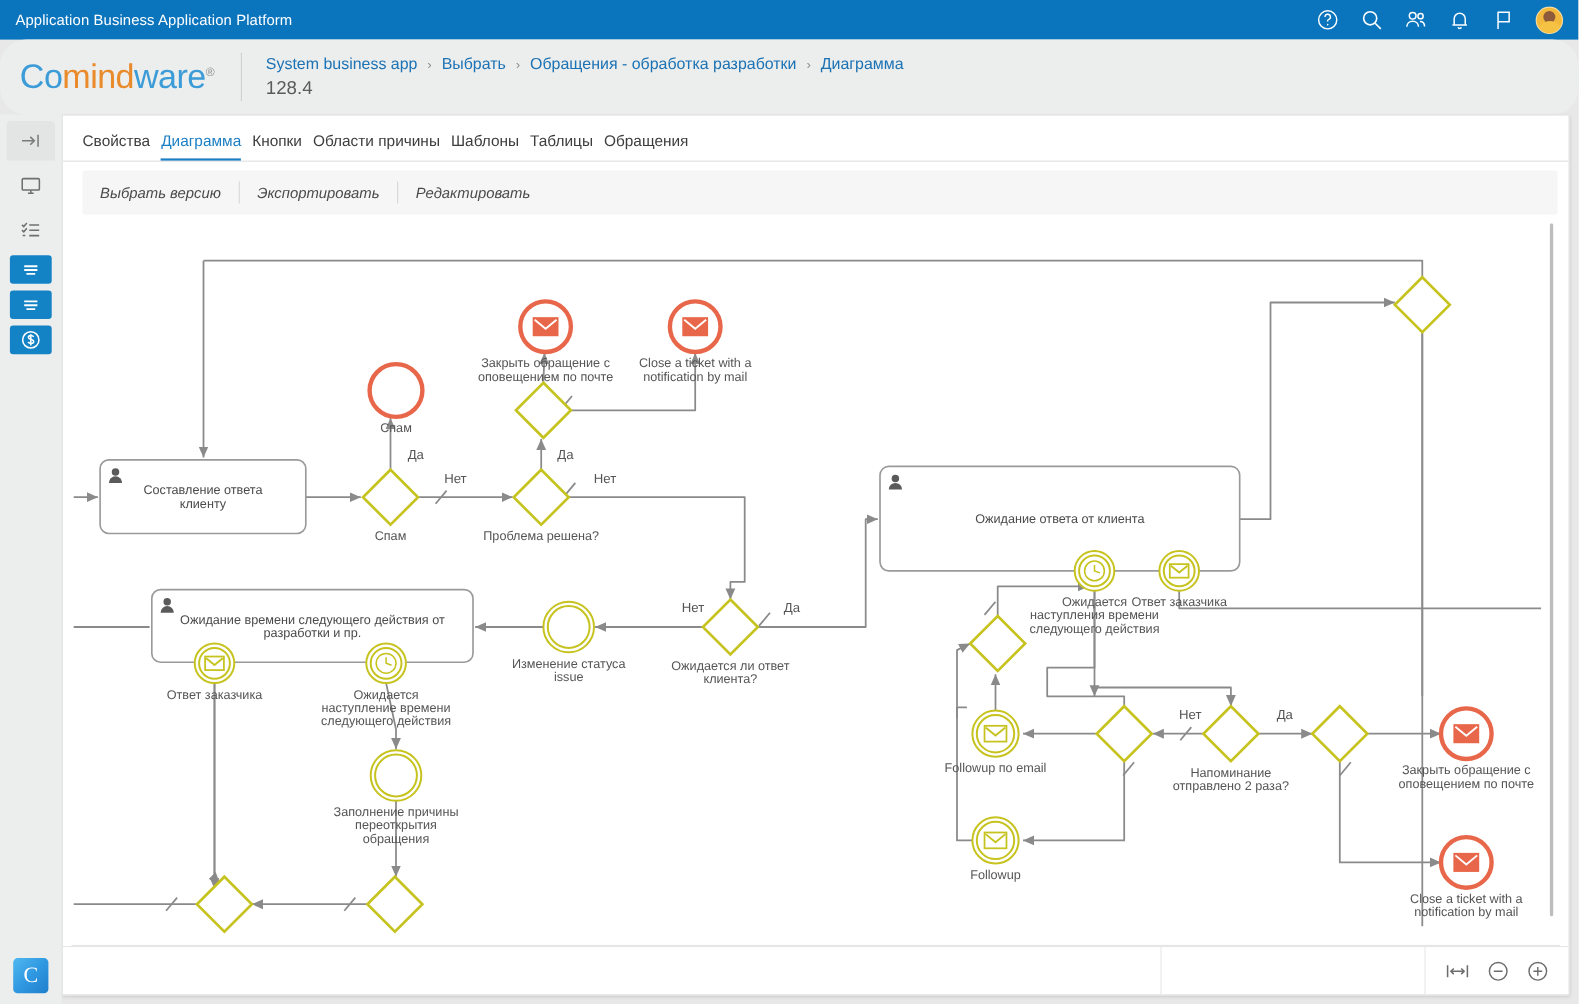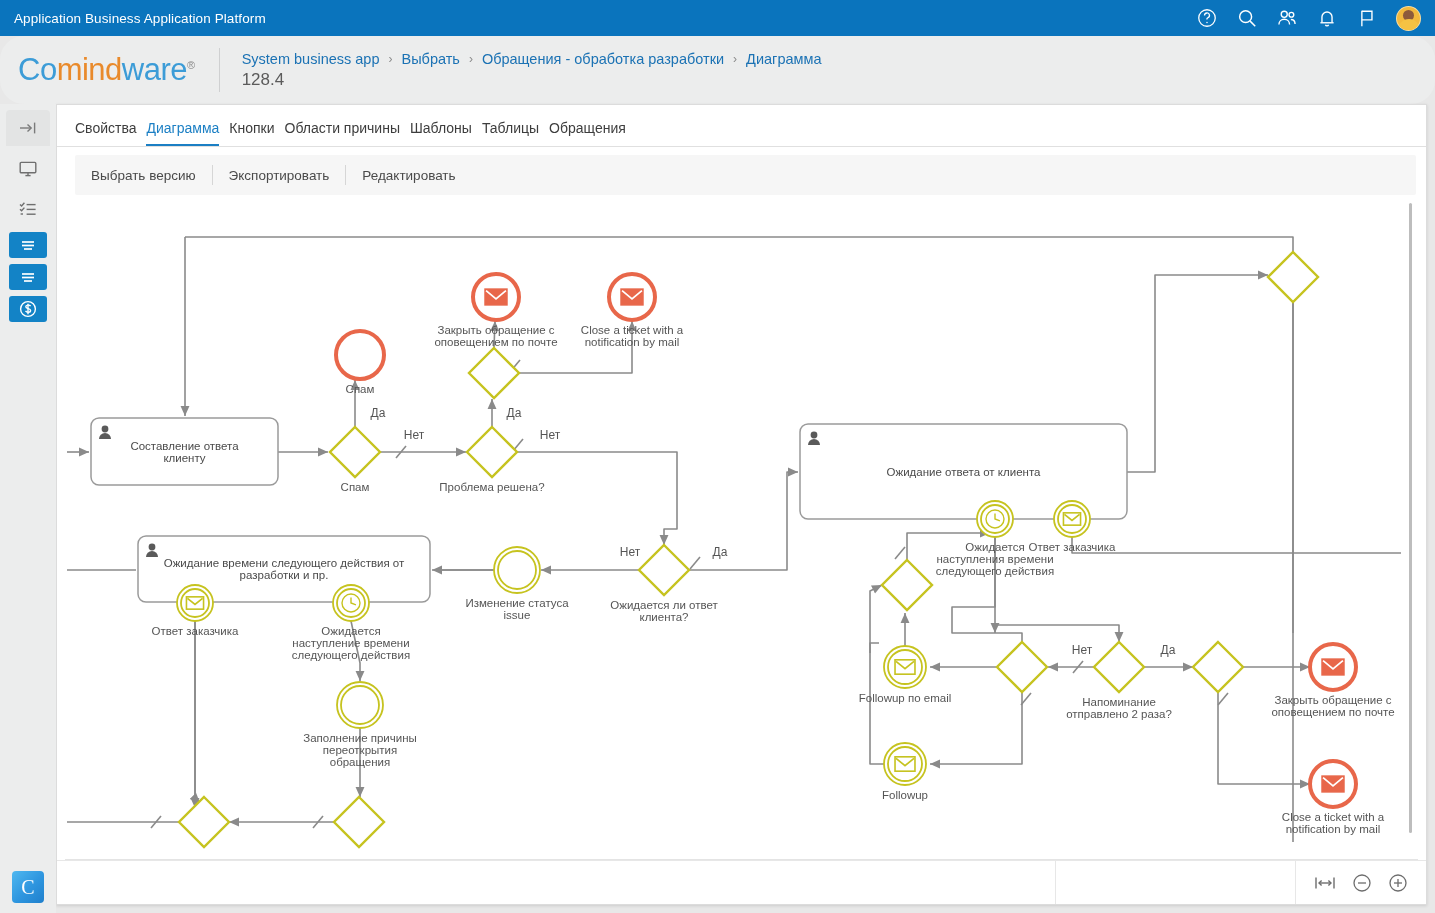--- a/index.html
+++ b/index.html
@@ -80,21 +80,21 @@
   .tab {
     font-size: 14px; color: #3d3d3d; padding-bottom: 8px; cursor: pointer;
     border-bottom: 2px solid transparent; white-space: nowrap;
   }
   .tab.active { color: #1b7fc4; border-bottom-color: #1b7fc4; }
 
   .toolbar {
     height: 40px; margin: 8px 10px 0 18px; background: #f6f6f6;
     display: flex; align-items: center; border-radius: 2px;
   }
-  .tb-btn { font-size: 13.5px; color: #4a4a4a; padding: 0 16px; cursor: pointer; white-space: nowrap; }
+  .tb-btn { font-size: 13.5px; color: #4a4a4a; padding: 0 16px; cursor: pointer; white-space: nowrap; font-style: italic; }
   .tb-sep { width: 1px; height: 20px; background: #d6d6d6; }
 
   .canvas-wrap {
     flex: 1; position: relative; margin: 8px 8px 0 8px;
     border-bottom: 1px solid #e4e4e4; overflow: hidden;
   }
   #bpmn { display: block; }
 
   
   .vscroll {

